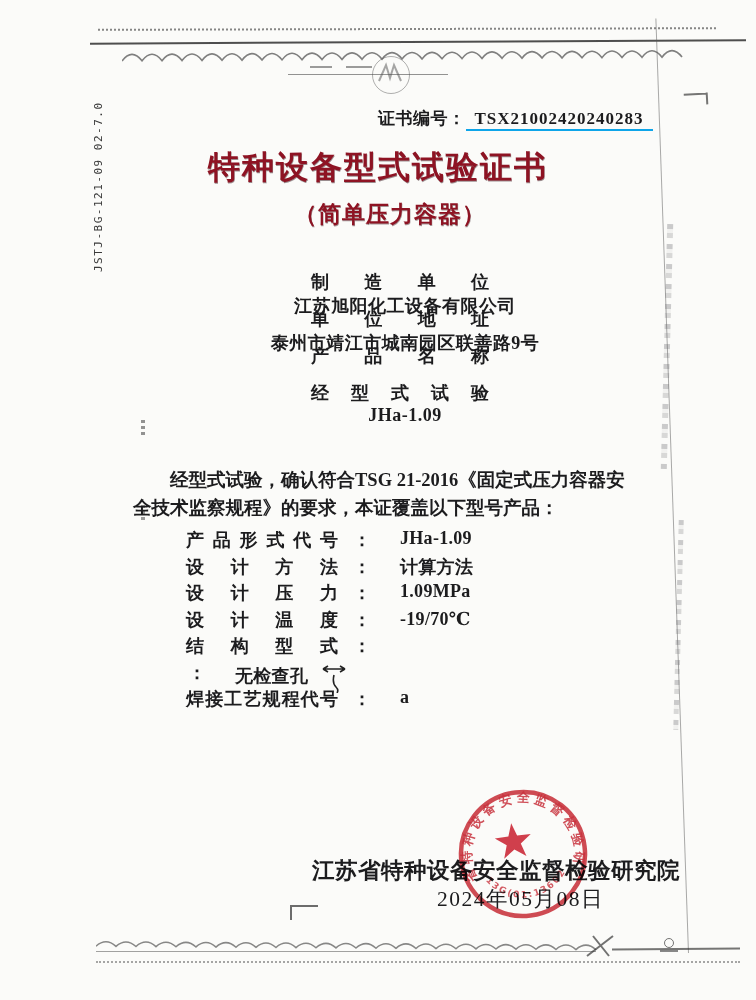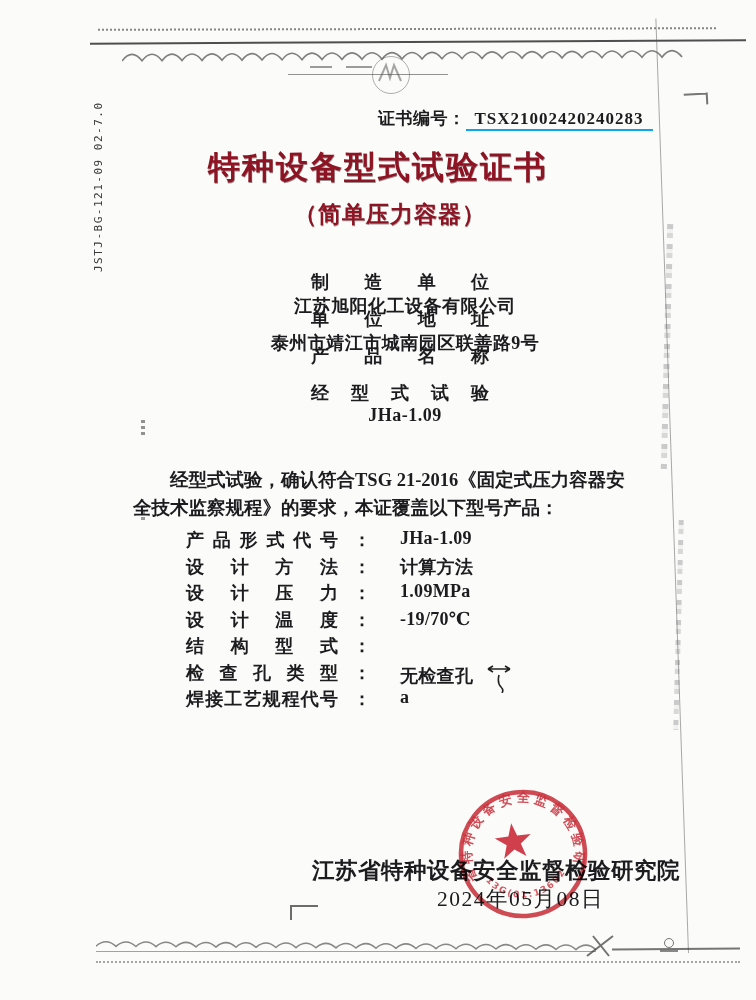--- a/index.html
+++ b/index.html
@@ -150,21 +150,20 @@
   <div class="drow">
     <span class="dlabel">设计温度</span>
       <span class="dcolon">：</span>
     <span class="dvalue">-19/70℃</span>
   </div>
   <div class="drow">
     <span class="dlabel">结构型式</span>
       <span class="dcolon">：</span>
   </div>
   <div class="drow">
-    <span class="dlabel">检查孔类型</span>
       <span class="dcolon">：</span>
     <span class="dvalue">
         <span>无检查孔</span>
         <svg class="cursor-art" width="26" height="30" viewBox="0 0 26 30">
           <path d="M1 6 H23 M1 6 l5 -3 M1 6 l5 3 M23 6 l-5 -3 M23 6 l-5 3 M12 12 q-2 8 2 12 q3 3 1 6" fill="none" stroke="#222" stroke-width="1.6"></path>
         </svg>
       </span>
   </div>
   <div class="drow">
     <span class="dlabel">焊接工艺规程代号</span>

